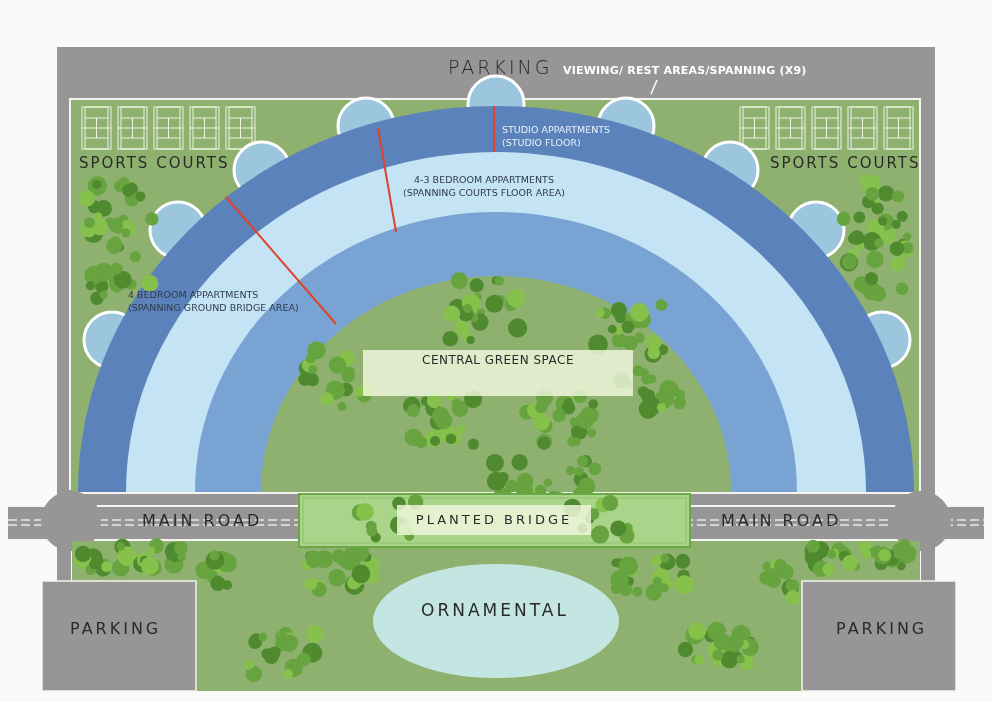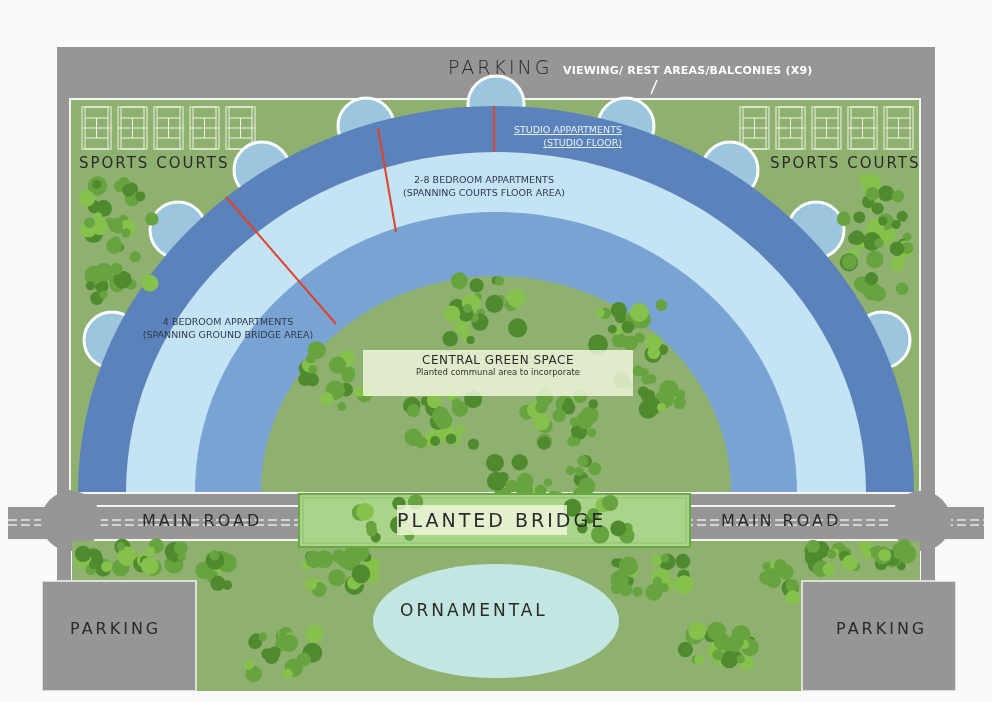--- a/index.html
+++ b/index.html
@@ -4,30 +4,30 @@
 <style>
   html,body{margin:0;padding:0;background:#fafaf8;}
   body{width:992px;height:702px;position:relative;overflow:hidden;font-family:"DejaVu Sans",sans-serif;}
   #plan{position:absolute;left:0;top:0;}
   .lbl{position:absolute;color:#2a2a2a;white-space:nowrap;}
   .big{font-family:"DejaVu Sans",sans-serif;letter-spacing:3px;font-weight:300;}
   .parking-top{left:448px;top:56px;font-size:19px;}
   .viewing{left:563px;top:64px;font-size:11px;color:#fff;font-weight:bold;letter-spacing:0.2px;}
   .sports-l{left:79px;top:154px;font-size:15px;letter-spacing:2px;}
   .sports-r{left:770px;top:154px;font-size:15px;letter-spacing:2px;}
-  .studio{left:502px;top:123px;font-size:9.5px;color:#e8f1fb;text-align:right;line-height:13px;width:120px;text-decoration:underline;}
+  .studio{left:502px;top:123px;font-size:9.5px;color:#e8f1fb;text-align:left;line-height:13px;width:120px;}
   .bed23{left:384px;top:173px;font-size:9.5px;color:#2f3a4a;text-align:center;line-height:13px;width:200px;}
-  .bed4{left:128px;top:315px;font-size:9.5px;color:#2f3a4a;text-align:center;line-height:13px;width:200px;}
+  .bed4{left:128px;top:288px;font-size:9.5px;color:#2f3a4a;line-height:13px;width:200px;}
   .central{left:363px;top:350px;width:270px;height:46px;background:rgba(240,248,222,0.82);text-align:center;}
   .central .t{font-size:12px;color:#2a2a2a;letter-spacing:0.5px;margin-top:3px;}
   .central .s{font-size:8.5px;color:#333;line-height:11px;}
   .road-l{left:142px;top:511px;font-size:16px;letter-spacing:3px;}
   .road-r{left:721px;top:511px;font-size:16px;letter-spacing:3px;}
-  .bridge{left:397px;top:505px;width:170px;height:30px;background:rgba(240,248,222,0.82);text-align:center;font-size:19px;letter-spacing:3px;line-height:30px;}
-  .lake{left:400px;top:598px;width:190px;text-align:left;font-size:17px;letter-spacing:3px;line-height:24px;}
+  .bridge{left:397px;top:505px;width:194px;height:30px;background:rgba(240,248,222,0.82);text-align:center;font-size:13px;letter-spacing:3px;line-height:30px;}
+  .lake{left:400px;top:598px;width:190px;text-align:center;font-size:17px;letter-spacing:3px;line-height:24px;}
   .park-bl{left:70px;top:619px;font-size:16px;letter-spacing:3px;}
   .park-br{left:836px;top:619px;font-size:16px;letter-spacing:3px;}
 </style>
 </head>
 <body>
 
 <svg id="plan" width="992" height="702" viewBox="0 0 992 702">
   <defs>
     <clipPath id="clipTop">
         <rect x="0" y="0" width="992" height="492"></rect>
@@ -622,38 +622,37 @@
         <circle cx="618.2818930041152" cy="528.3774005486969" r="7.998302469135803" fill="#4f8a2e"></circle>
         <circle cx="582.3631687242798" cy="528.341049382716" r="5.282973251028807" fill="#4f8a2e"></circle>
         <circle cx="603.2345679012345" cy="504.9302126200274" r="7.654063786008231" fill="#86c24b"></circle>
         <circle cx="593.488683127572" cy="513.9473593964335" r="5.926388888888889" fill="#67a33f"></circle>
         <circle cx="610.1625514403293" cy="503.0468106995885" r="8.025874485596708" fill="#67a33f"></circle>
       </g>
     </g>
 </svg>
 
 <div class="lbl big parking-top">PARKING</div>
-<div class="lbl viewing">VIEWING/ REST AREAS/BALCONIES (X9)</div>
+<div class="lbl viewing">VIEWING/ REST AREAS/SPANNING (X9)</div>
 <div class="lbl sports-l">SPORTS COURTS</div>
 <div class="lbl sports-r">SPORTS COURTS</div>
 <div class="lbl studio">
   <div>STUDIO APPARTMENTS</div>
   <div>(STUDIO FLOOR)</div>
 </div>
 <div class="lbl bed23">
-  <div>2-8 BEDROOM APPARTMENTS</div>
+  <div>4-3 BEDROOM APPARTMENTS</div>
   <div>(SPANNING COURTS FLOOR AREA)</div>
 </div>
 <div class="lbl bed4">
   <div>4 BEDROOM APPARTMENTS</div>
   <div>(SPANNING GROUND BRIDGE AREA)</div>
 </div>
 <div class="lbl central">
   <div class="t">CENTRAL GREEN SPACE</div>
-  <div class="s">Planted communal area to incorporate</div>
 </div>
 <div class="lbl road-l">MAIN ROAD</div>
 <div class="lbl road-r">MAIN ROAD</div>
 <div class="lbl bridge">PLANTED BRIDGE</div>
 <div class="lbl lake">
   <div>ORNAMENTAL</div>
 </div>
 <div class="lbl park-bl">PARKING</div>
 <div class="lbl park-br">PARKING</div>
 

